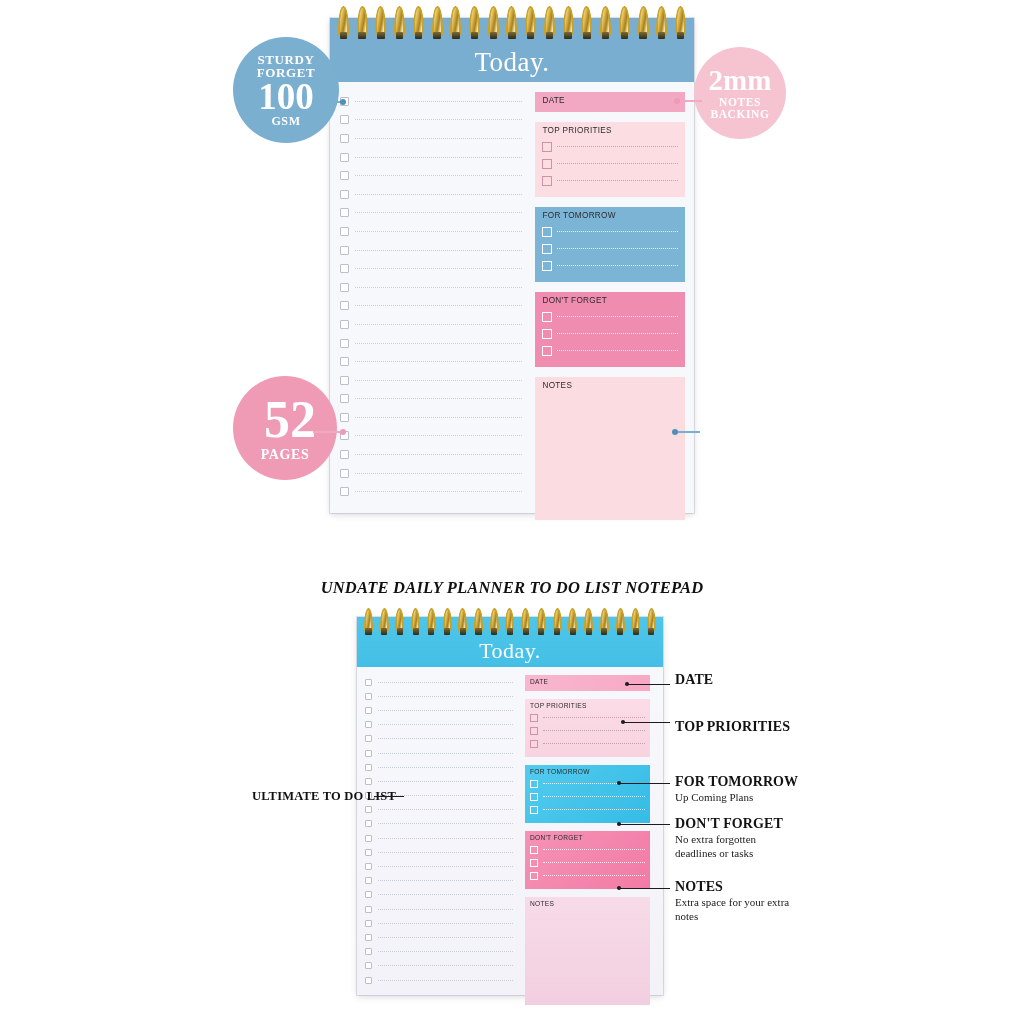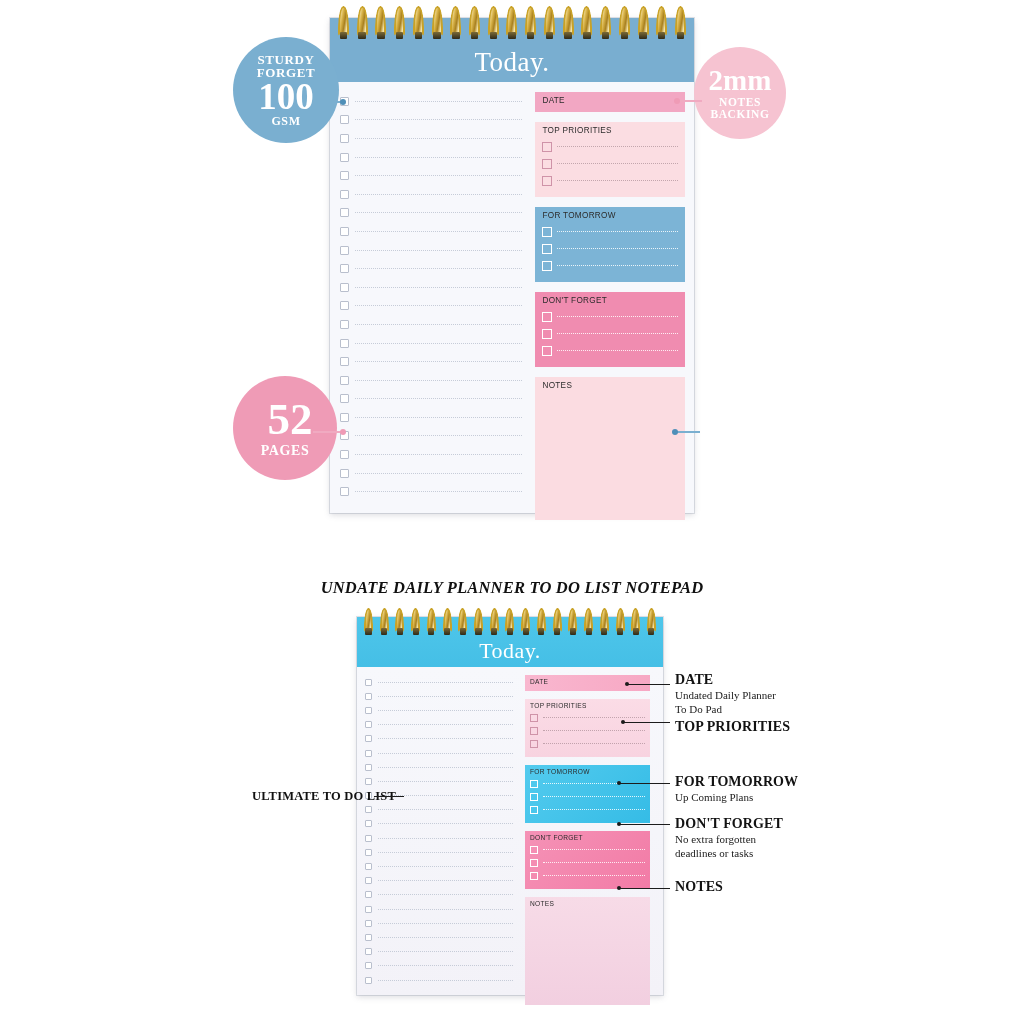--- a/index.html
+++ b/index.html
@@ -361,21 +361,21 @@
   <div class="badge-dot" style="left:340px; top:99px; background:#4f8fb8;"></div>
 
   <div class="badge" style="left:694px; top:47px; width:92px; height:92px; background:#f6c3d1;">
     <span class="b-big" style="font-size:29px; line-height:1; margin-bottom:2px;">2mm</span>
     <span class="b-small" style="font-size:11.5px;">NOTES BACKING</span>
   </div>
   <div class="badge-line" style="left:676px; top:100px; width:26px; background:#f0aac1;"></div>
   <div class="badge-dot" style="left:674px; top:98px; background:#ef9bb6;"></div>
 
   <div class="badge" style="left:233px; top:376px; width:104px; height:104px; background:#ef9bb6;">
-    <span class="b-big" style="font-size:45px; line-height:1; margin-bottom:2px;margin-left:10px;">52</span>
+    <span class="b-big" style="font-size:52px; line-height:1; margin-bottom:2px;margin-left:10px;">52</span>
     <span class="b-small" style="font-size:14px;">PAGES</span>
   </div>
   <div class="badge-line" style="left:313px; top:431px; width:30px; background:#f0aac1;"></div>
   <div class="badge-dot" style="left:340px; top:429px; background:#ef9bb6;"></div>
 
   <div class="badge-line" style="left:676px; top:431px; width:24px; background:#7aafd0;"></div>
   <div class="badge-dot" style="left:672px; top:429px; background:#4f8fb8;"></div>
 
   <div class="diagram-title" style="top:578px;">UNDATE DAILY PLANNER TO DO LIST NOTEPAD</div>
 
@@ -610,22 +610,20 @@
         <i></i>
         <b></b>
       </span>
     </div>
 
   <div class="left-anno" style="left:252px; top:789px;">ULTIMATE TO DO LIST</div>
   <div class="lead" style="left:374px; top:796px; width:30px;"></div>
 
   <div class="anno" style="left:675px; top:672px; width:165px;">
     <div class="anno-title">DATE</div>
-    <div class="anno-desc" style="white-space:pre-line;">Undated  Daily Planner
-To Do Pad</div>
   </div>
   <div class="lead" style="left:628px; top:684px; width:42px;"></div>
   <div class="lead-dot" style="left:625px; top:682px;"></div>
 
   <div class="anno" style="left:675px; top:719px; width:175px;">
     <div class="anno-title">TOP PRIORITIES</div>
   </div>
   <div class="lead" style="left:624px; top:722px; width:46px;"></div>
   <div class="lead-dot" style="left:621px; top:720px;"></div>
 
@@ -639,17 +637,19 @@
   <div class="anno" style="left:675px; top:816px; width:175px;">
     <div class="anno-title">DON'T FORGET</div>
     <div class="anno-desc" style="white-space:pre-line;">No extra forgotten
 deadlines or tasks</div>
   </div>
   <div class="lead" style="left:620px; top:824px; width:50px;"></div>
   <div class="lead-dot" style="left:617px; top:822px;"></div>
 
   <div class="anno" style="left:675px; top:879px; width:180px;">
     <div class="anno-title">NOTES</div>
+    <div class="anno-desc" style="white-space:pre-line;">Extra space for your extra
+notes</div>
   </div>
   <div class="lead" style="left:620px; top:888px; width:50px;"></div>
   <div class="lead-dot" style="left:617px; top:886px;"></div>
 
 </div>
 
 </body></html>

